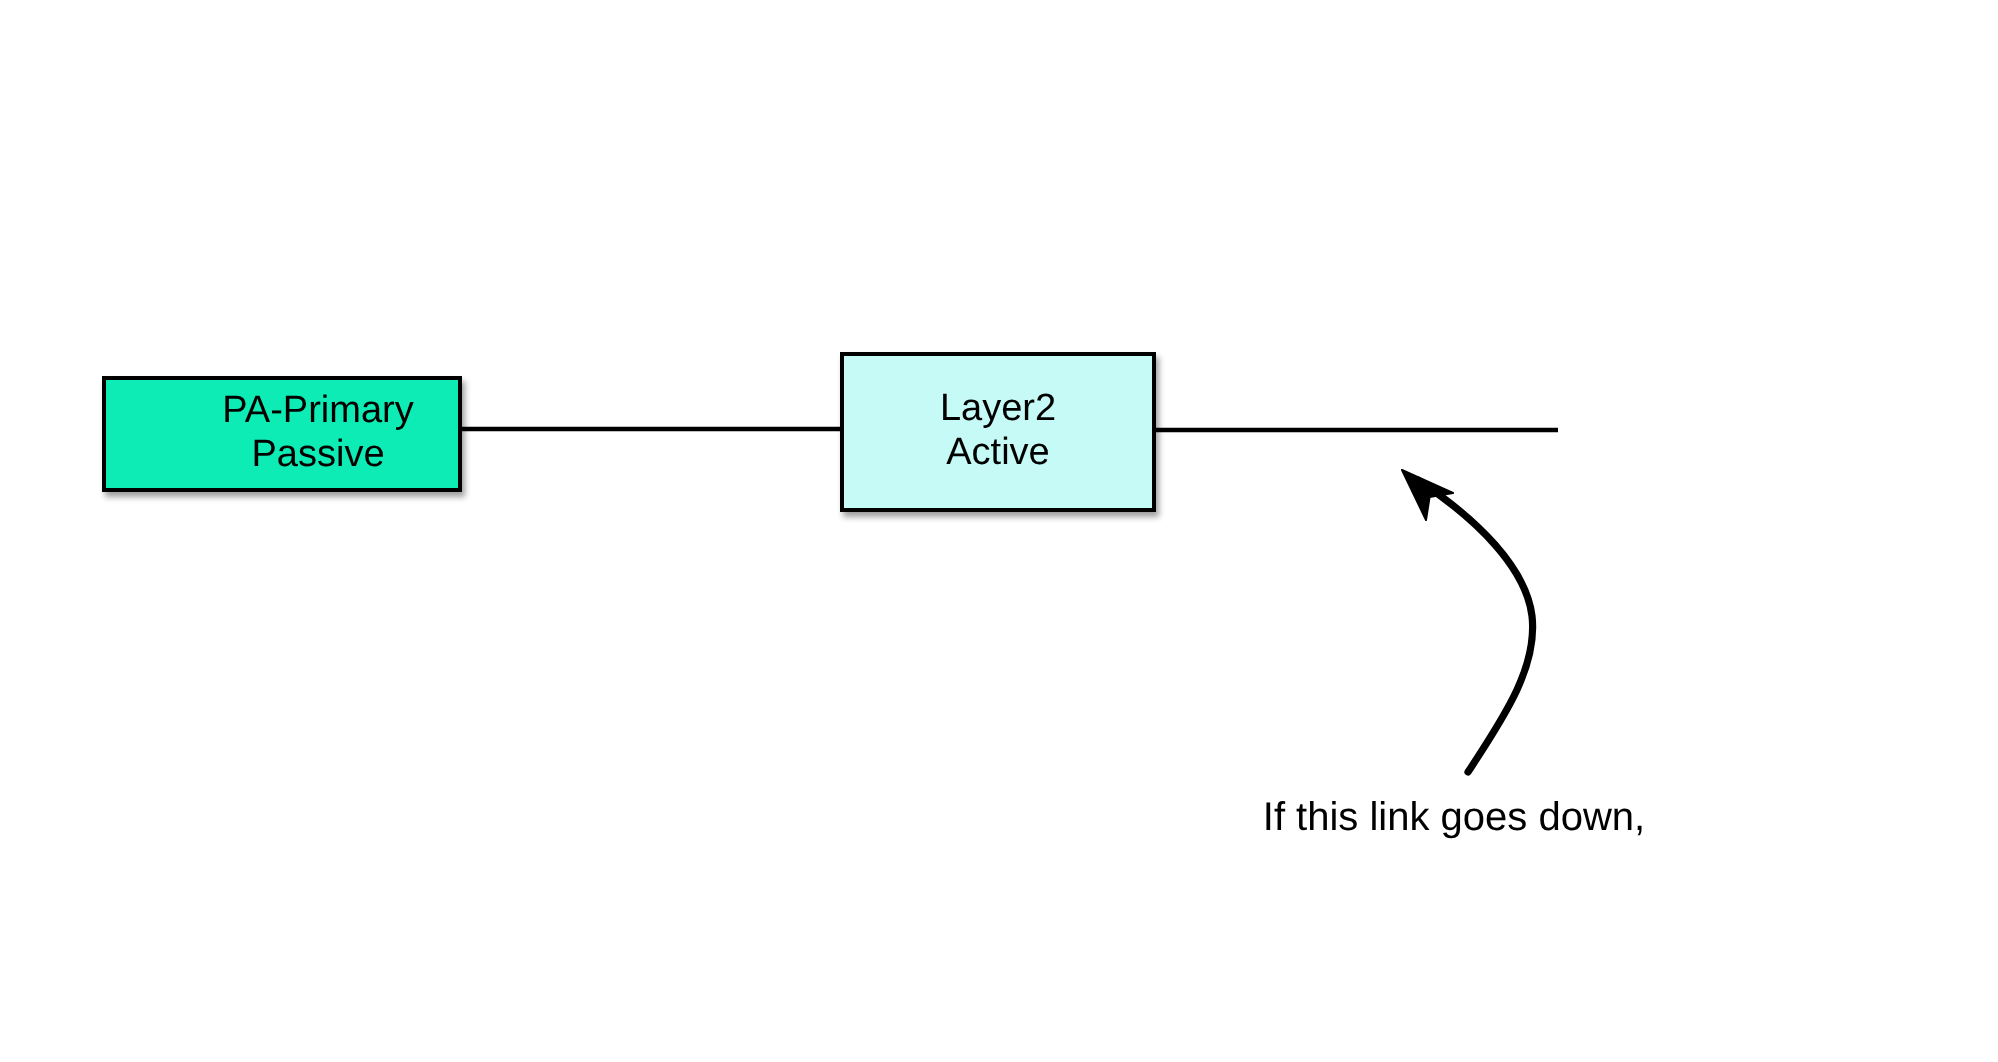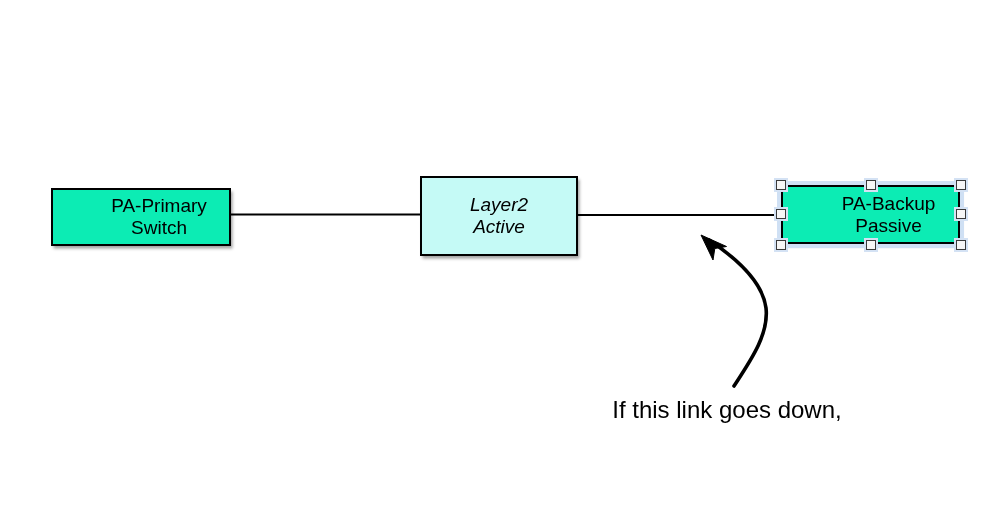--- a/index.html
+++ b/index.html
@@ -32,21 +32,21 @@
     line-height: 22px;
     color: #000000;
     box-shadow: 1.5px 2.5px 3px rgba(0,0,0,0.38);
   }
   .node .label-line { display: block; white-space: nowrap; }
 
   .node-green { background: #0cecb4; padding-left: 36px; }
   .node-cyan  { background: #c5faf6; }
 
   .node-primary { left: 51px;  top: 188px; width: 180px; height: 58px; }
-  .node-switch  { left: 420px; top: 176px; width: 158px; height: 80px; font-style: italic; }
+  .node-switch  { left: 420px; top: 176px; width: 158px; height: 80px; }
   .node-backup  {
     left: 781px; top: 185px; width: 179px; height: 59px;
     box-shadow: 0 0 0 4px #cfe0f4, 1.5px 2.5px 3px rgba(0,0,0,0.38);
   }
 
   .handle {
     position: absolute;
     width: 8px; height: 8px;
     background: #f6f6f6;
     border: 1.5px solid #3a3a3a;
@@ -62,21 +62,21 @@
   .h-bl { left: -7.5px;  bottom: -7.5px; }
   .h-bm { left: 83px;    bottom: -7.5px; }
   .h-br { right: -7.5px; bottom: -7.5px; }
 
   .annotation {
     position: absolute;
     left: 527px;
     top: 398px;
     width: 400px;
     text-align: center;
-    font-size: 24px;
+    font-size: 20px;
     line-height: 23px;
     color: #000000;
   }
   .annotation span { display: block; white-space: nowrap; }
 </style>
 </head>
 <body>
 
 <div class="canvas">
 
@@ -85,39 +85,26 @@
     <line x1="231" y1="214.5" x2="420" y2="214.5" stroke="#000000" stroke-width="2.2"></line>
 
     <line x1="578" y1="215" x2="779" y2="215" stroke="#000000" stroke-width="2.2"></line>
 
     <path d="M 734 386 C 751 360 769 334 766 308 C 763 284 739 260 709 240" fill="none" stroke="#000000" stroke-width="3.6" stroke-linecap="round"></path>
     <path d="M 701 235 L 726.5 246.5 L 714.8 248.5 L 713 260 Z" fill="#000000" stroke="#000000" stroke-width="1" stroke-linejoin="round"></path>
   </svg>
 
   <div class="node node-green node-primary">
     <span class="label-line">PA-Primary</span>
-    <span class="label-line">Switch</span>
+    <span class="label-line">Passive</span>
   </div>
 
   <div class="node node-cyan node-switch">
     <span class="label-line">Layer2</span>
     <span class="label-line">Active</span>
   </div>
 
-  <div class="node node-green node-backup">
-    <span class="label-line">PA-Backup</span>
-    <span class="label-line">Passive</span>
-
-    <div class="handle h-tl"></div>
-    <div class="handle h-tm"></div>
-    <div class="handle h-tr"></div>
-    <div class="handle h-ml"></div>
-    <div class="handle h-mr"></div>
-    <div class="handle h-bl"></div>
-    <div class="handle h-bm"></div>
-    <div class="handle h-br"></div>
-  </div>
 
   <div class="annotation">
     <span>If this link goes down,</span>
   </div>
 
 </div>
 
 </body></html>

